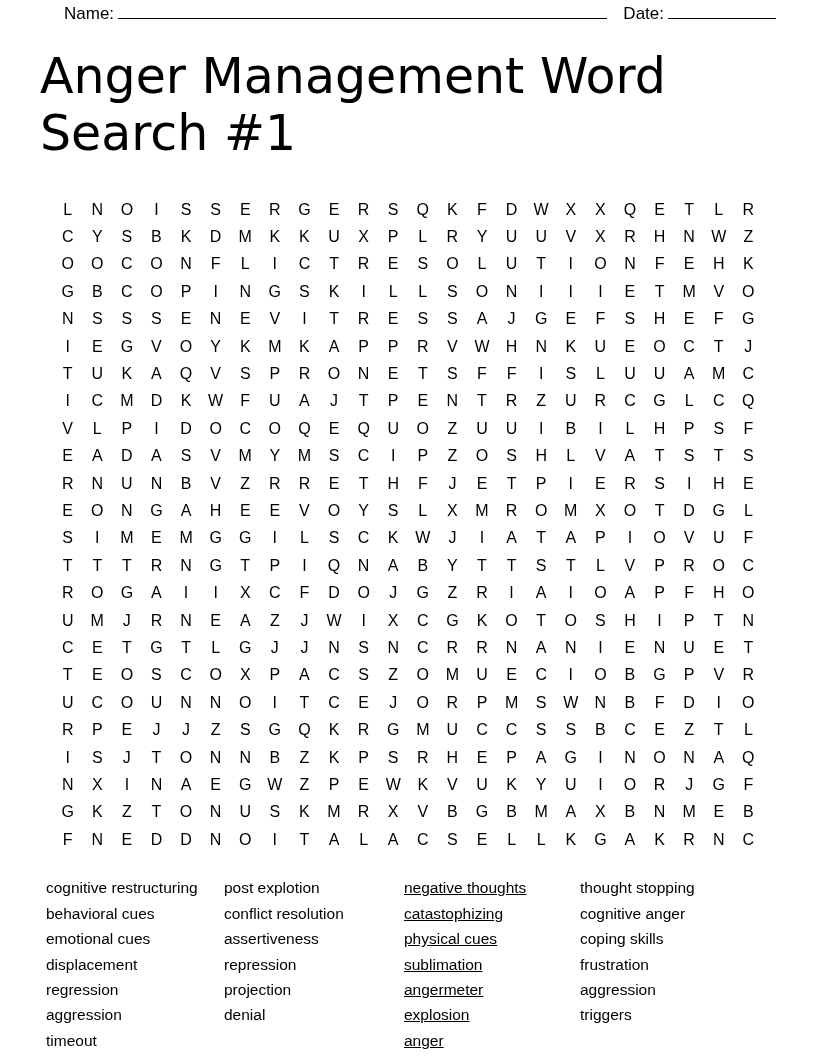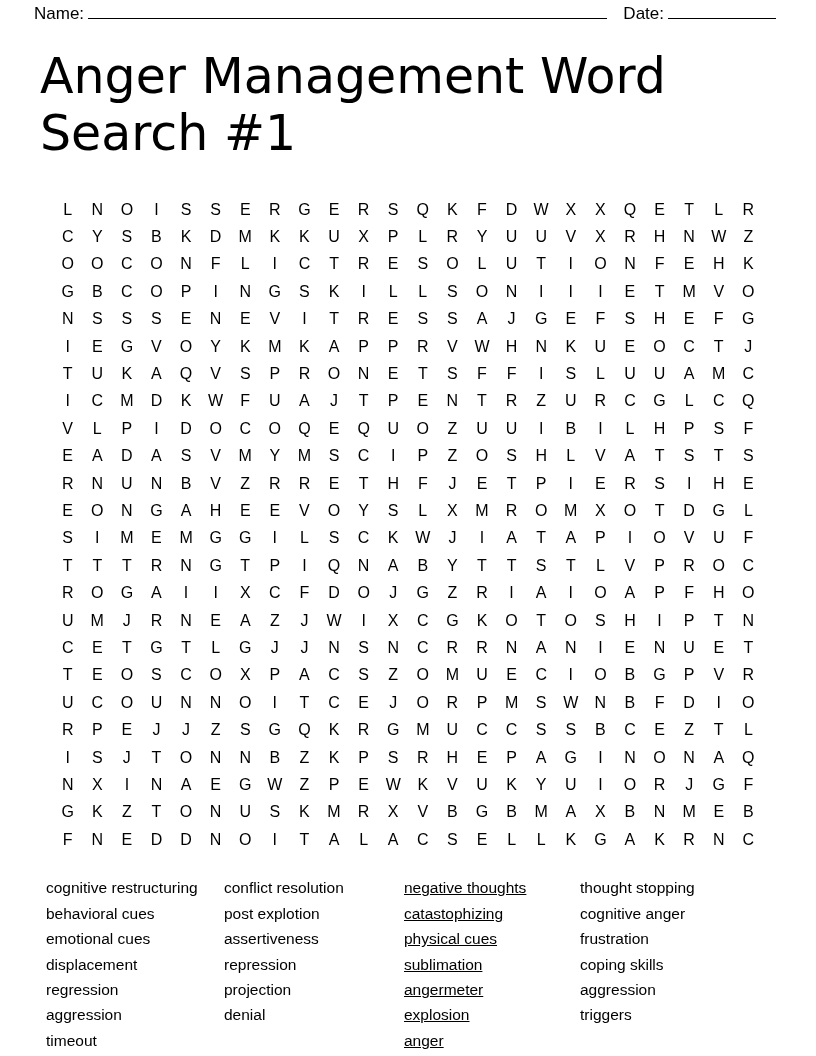--- a/index.html
+++ b/index.html
@@ -25,20 +25,21 @@
   
   .name-date-row {
     display: flex;
     align-items: baseline;
     font-size: 17px;
     padding: 4px 38px 0 34px;
     white-space: nowrap;
   }
   .nd-label {
     font-size: 17px;
+    margin-left: 30px;
   }
   .nd-line {
     flex: 1 1 auto;
     border-bottom: 1px solid #000;
     margin: 0 2px 4px 4px;
     height: 12px;
   }
   .nd-line.short {
     flex: 0 0 108px;
   }
@@ -746,39 +747,39 @@
     <div class="word-col c0">
         <div class="word">cognitive restructuring</div>
         <div class="word">behavioral cues</div>
         <div class="word">emotional cues</div>
         <div class="word">displacement</div>
         <div class="word">regression</div>
         <div class="word">aggression</div>
         <div class="word">timeout</div>
       </div>
     <div class="word-col c1">
+        <div class="word">post explotion</div>
         <div class="word">conflict resolution</div>
-        <div class="word">post explotion</div>
         <div class="word">assertiveness</div>
         <div class="word">repression</div>
         <div class="word">projection</div>
         <div class="word">denial</div>
       </div>
     <div class="word-col c2">
         <div class="word">negative thoughts</div>
         <div class="word">catastophizing</div>
         <div class="word">physical cues</div>
         <div class="word">sublimation</div>
         <div class="word">angermeter</div>
         <div class="word">explosion</div>
         <div class="word">anger</div>
       </div>
     <div class="word-col c3">
         <div class="word">thought stopping</div>
         <div class="word">cognitive anger</div>
+        <div class="word">coping skills</div>
         <div class="word">frustration</div>
-        <div class="word">coping skills</div>
         <div class="word">aggression</div>
         <div class="word">triggers</div>
       </div>
   </div>
 
 </div>
 
 </body></html>

